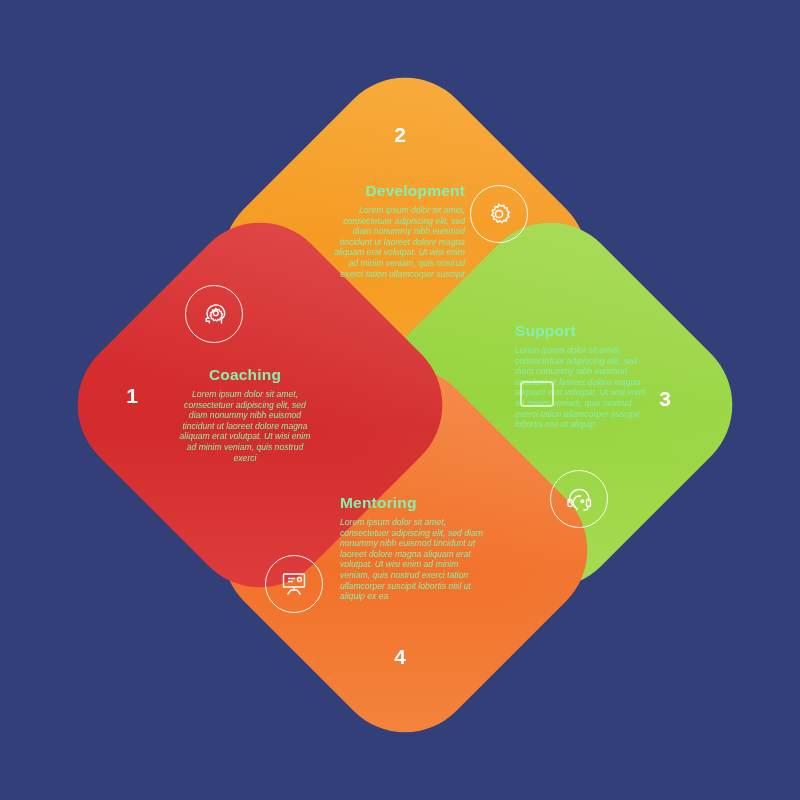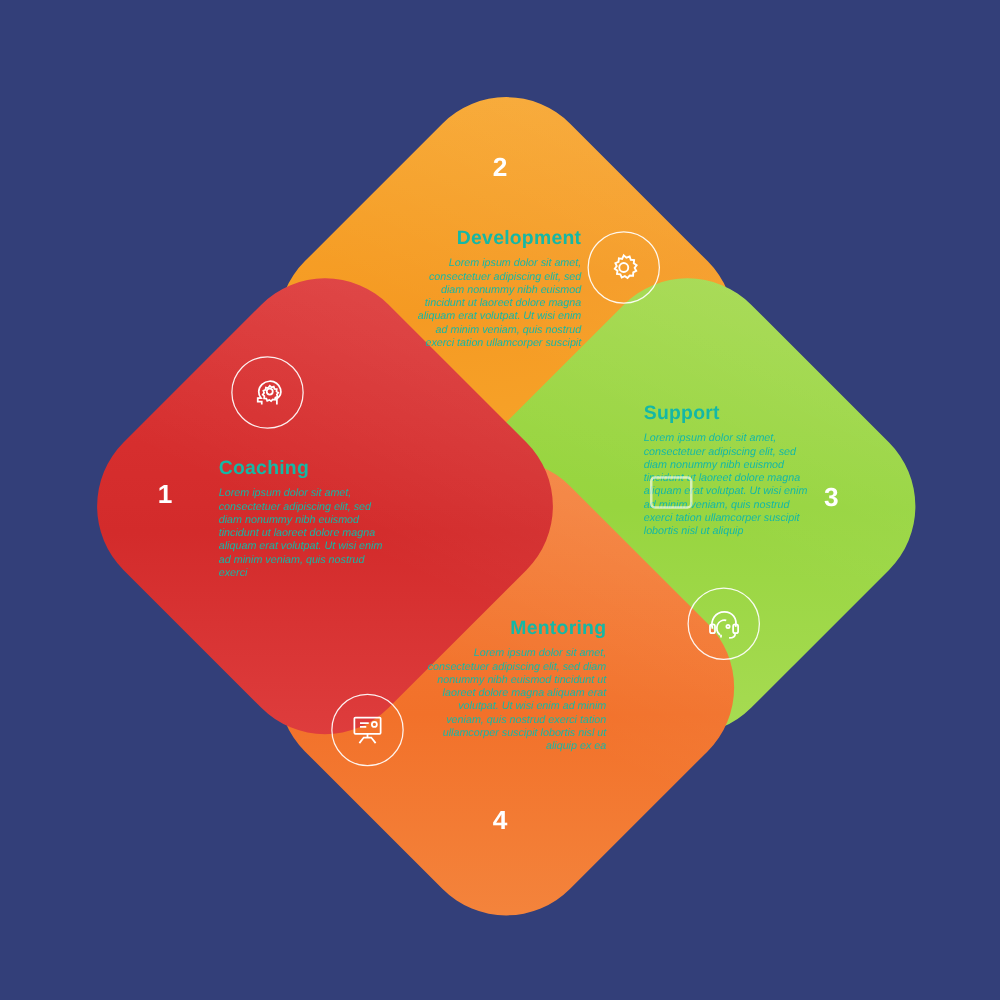--- a/index.html
+++ b/index.html
@@ -25,21 +25,21 @@
 
   
   .sheen{
     position:absolute;inset:0;border-radius:72px;
     background:linear-gradient(160deg, rgba(255,255,255,0.10) 0%, rgba(255,255,255,0.0) 55%);
     pointer-events:none;
   }
 
   .content{
     position:absolute;
-    color:#14b8a6;
+    color:#86efac;
   }
   .title{
     font-size:15.5px;font-weight:bold;letter-spacing:.2px;margin-bottom:5px;
   }
   .body{
     font-size:8.6px;line-height:10.6px;font-weight:normal;font-style:italic;
   }
 
   
   .icon-circle{
@@ -114,36 +114,36 @@
       <path d="M7 20 C5 13 9.5 6.5 16.5 6.5 C23 6.5 27 12 25.5 18.5"></path>
       <rect x="5" y="16.5" width="4" height="7" rx="1.6"></rect>
       <rect x="23.5" y="16.5" width="4" height="7" rx="1.6"></rect>
       <path d="M25.2 23.5 C25.2 26 23 27.3 20.3 27.3"></path>
       <path d="M13 25 C10.5 23 9.8 19.5 11 16.8 C12.3 14 15.2 12.6 18 13.3"></path>
       <circle cx="19.4" cy="18.2" r="1.3"></circle>
       <path d="M13.8 24.8 L13.8 27"></path>
     </svg>
   </div>
 
-  <div class="content" style="left:340px;top:494px;width:145px;text-align:right;">
+  <div class="content" style="left:340px;top:494px;width:145px;text-align:left;">
     <div class="title">Mentoring</div>
     <div class="body">Lorem ipsum dolor sit amet, consectetuer adipiscing elit, sed diam nonummy nibh euismod tincidunt ut laoreet dolore magna aliquam erat volutpat. Ut wisi enim ad minim veniam, quis nostrud exerci tation ullamcorper suscipit lobortis nisl ut aliquip ex ea</div>
   </div>
   <div class="num" style="left:380px;top:645px;">4</div>
   <div class="icon-circle" style="left:265px;top:555px;">
     <svg width="32" height="32" viewBox="0 0 32 32" fill="none" stroke="#ffffff" stroke-width="1.4">
       <rect x="5.5" y="6" width="21" height="13" rx="0.8"></rect>
       <path d="M16 19 L16 22"></path>
       <path d="M9.5 26.5 L13 22 L19 22 L22.5 26.5"></path>
       <path d="M10 10.5 L17 10.5 M10 13.5 L15 13.5"></path>
       <circle cx="21.5" cy="11.5" r="2"></circle>
     </svg>
   </div>
 
-  <div class="content" style="left:175px;top:366px;width:140px;text-align:left;">
+  <div class="content" style="left:175px;top:366px;width:140px;text-align:center;">
     <div class="title">Coaching</div>
     <div class="body">Lorem ipsum dolor sit amet, consectetuer adipiscing elit, sed diam nonummy nibh euismod tincidunt ut laoreet dolore magna aliquam erat volutpat. Ut wisi enim ad minim veniam, quis nostrud exerci</div>
   </div>
   <div class="num" style="left:112px;top:384px;">1</div>
   <div class="icon-circle" style="left:185px;top:285px;">
     <svg width="32" height="32" viewBox="0 0 32 32" fill="none" stroke="#ffffff" stroke-width="1.4">
       <path d="M23.5 25.5 L23.5 21 C26 19.2 27.2 16.2 26.4 13.2 C25.4 9.4 21.8 6.8 17.6 7 C13 7.2 9.2 10.8 9 15.2 C8.9 17.2 9.6 19 10.8 20.4 L8.2 20.4 L8.2 23.2 L11.4 23.2 L11.4 25.5"></path>
       <circle cx="17.8" cy="15.2" r="2.4"></circle>
       <path d="M17.8 10.6 L19.2 11.9 L21 11.3 L21.6 13.1 L23.4 13.3 L23.2 15.1 L24.6 16.2 L23.5 17.6 L24 19.3 L22.3 20 L22 21.8 L20.2 21.6 L18.9 22.9 L17.5 21.9 L15.8 22.6 L15.1 20.9 L13.3 20.7 L13.5 18.9 L12.2 17.7 L13.3 16.3 L12.7 14.6 L14.4 13.9 L14.7 12.1 L16.5 12.4 Z"></path>
     </svg>

